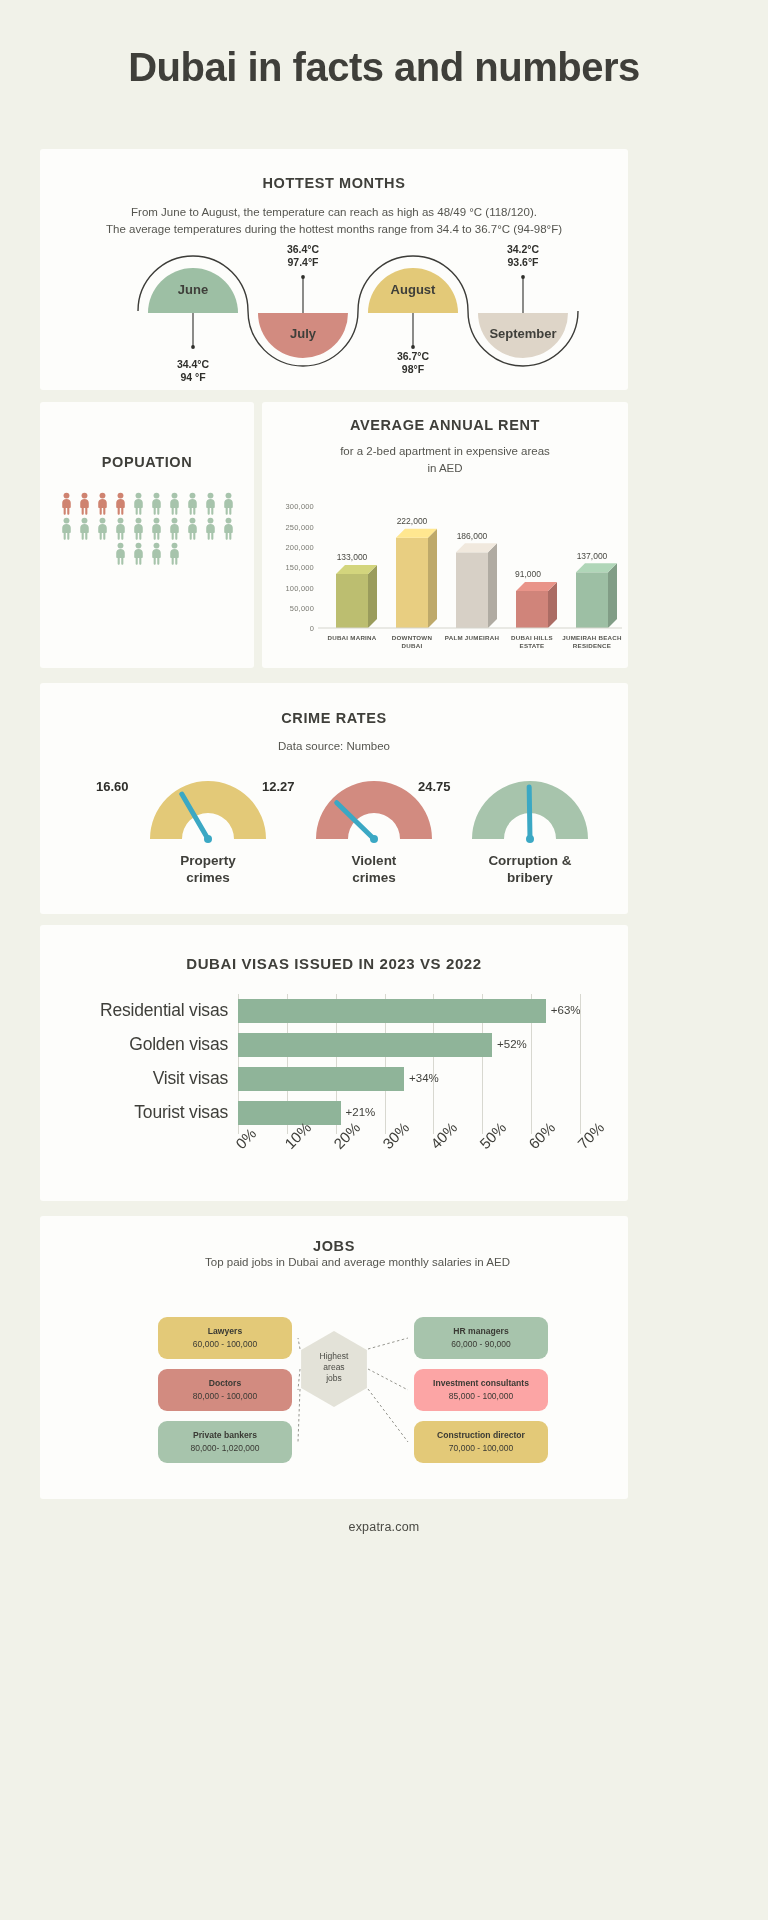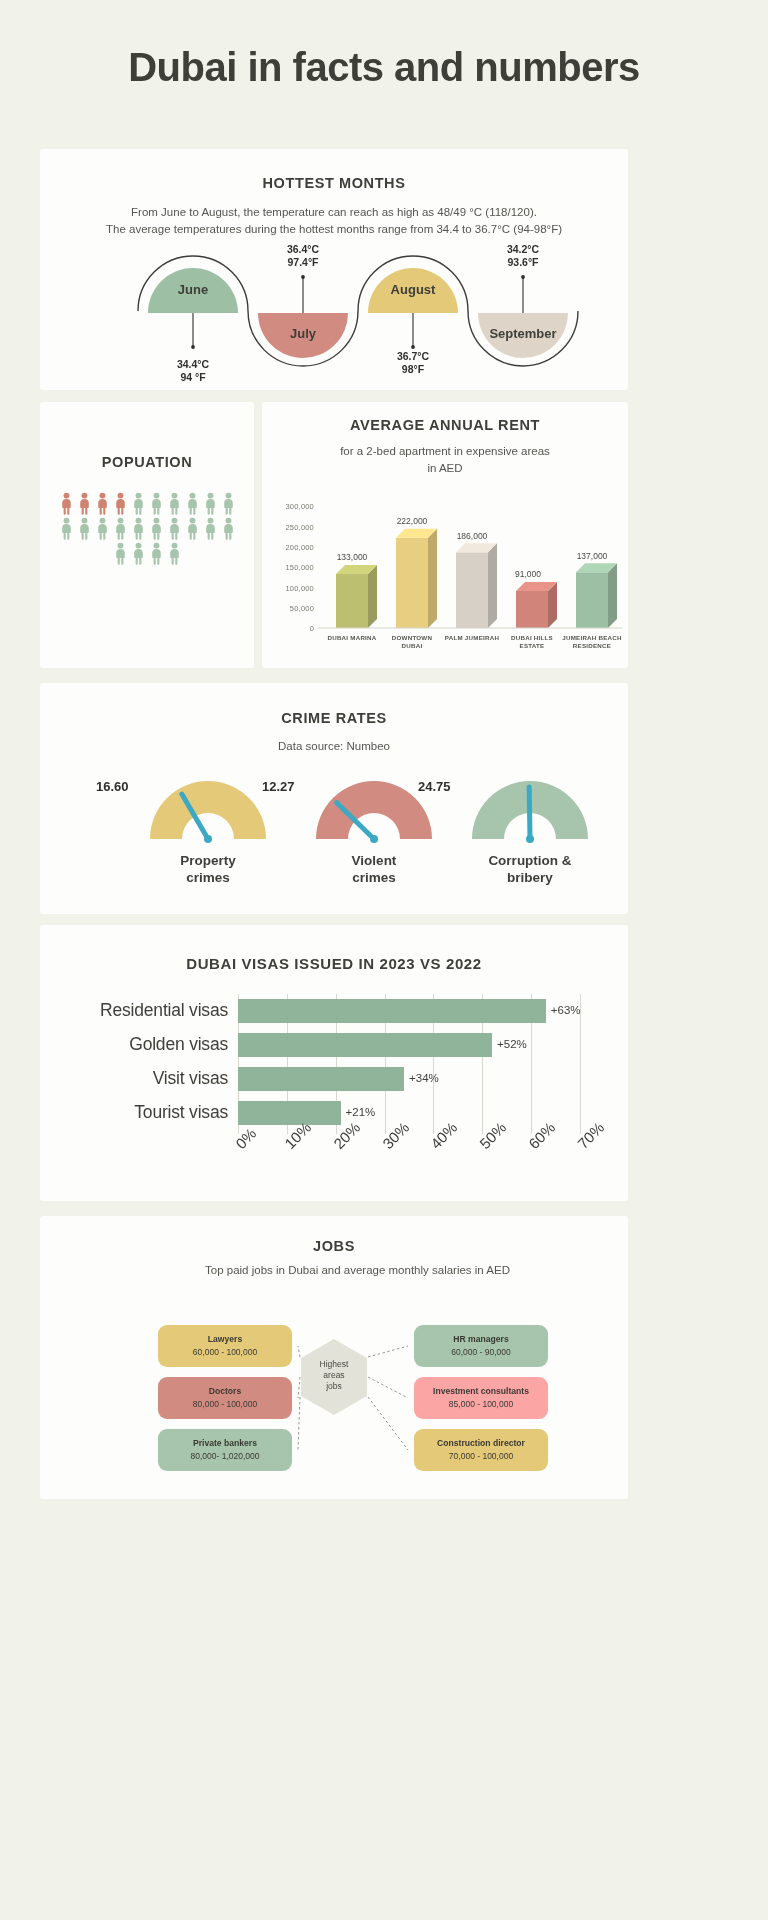--- a/index.html
+++ b/index.html
@@ -116,21 +116,21 @@
   .visa-pct { position: absolute; font-size: 11.5px; color: #3f3f3a; font-weight: normal; }
   .visa-grid { position: absolute; width: 1px; background: #d8d8d0; }
   .visa-tick {
     position: absolute; font-size: 15px; color: #3f3f3a;
     transform: rotate(-45deg); transform-origin: left top; white-space: nowrap;
   }
 
   
   #card-jobs { left: 40px; top: 1216px; width: 588px; height: 283px; }
   #card-jobs .sec-title { margin-top: 22px; }
-  #card-jobs .sec-sub { margin-top: 8px; padding-left: 47px; }
+  #card-jobs .sec-sub { margin-top: 0; padding-left: 47px; }
   .jobs-plot { position: relative; width: 588px; height: 200px; margin-top: 10px; }
   .job-pill {
     position: absolute; width: 134px; height: 42px; border-radius: 9px;
     display: flex; flex-direction: column; align-items: center; justify-content: center;
     font-size: 8.5px; line-height: 1.45; color: #3a3a34; text-align: center;
   }
   .job-pill b { font-weight: bold; font-size: 8.6px; }
   .hex-label {
     position: absolute; text-align: center; font-size: 8.5px; line-height: 1.3;
     color: #4a4a44; width: 70px;
@@ -453,13 +453,14 @@
           <b>Private bankers</b>
           <span>80,000- 1,020,000</span>
         </div>
         <div class="job-pill" style="background: rgb(227, 201, 120); left: 374px; top: 140px;">
           <b>Construction director</b>
           <span>70,000 - 100,000</span>
         </div>
       </div>
   </div>
 
+  <div class="footer">expatra.com</div>
 </div>
 
 </body></html>

